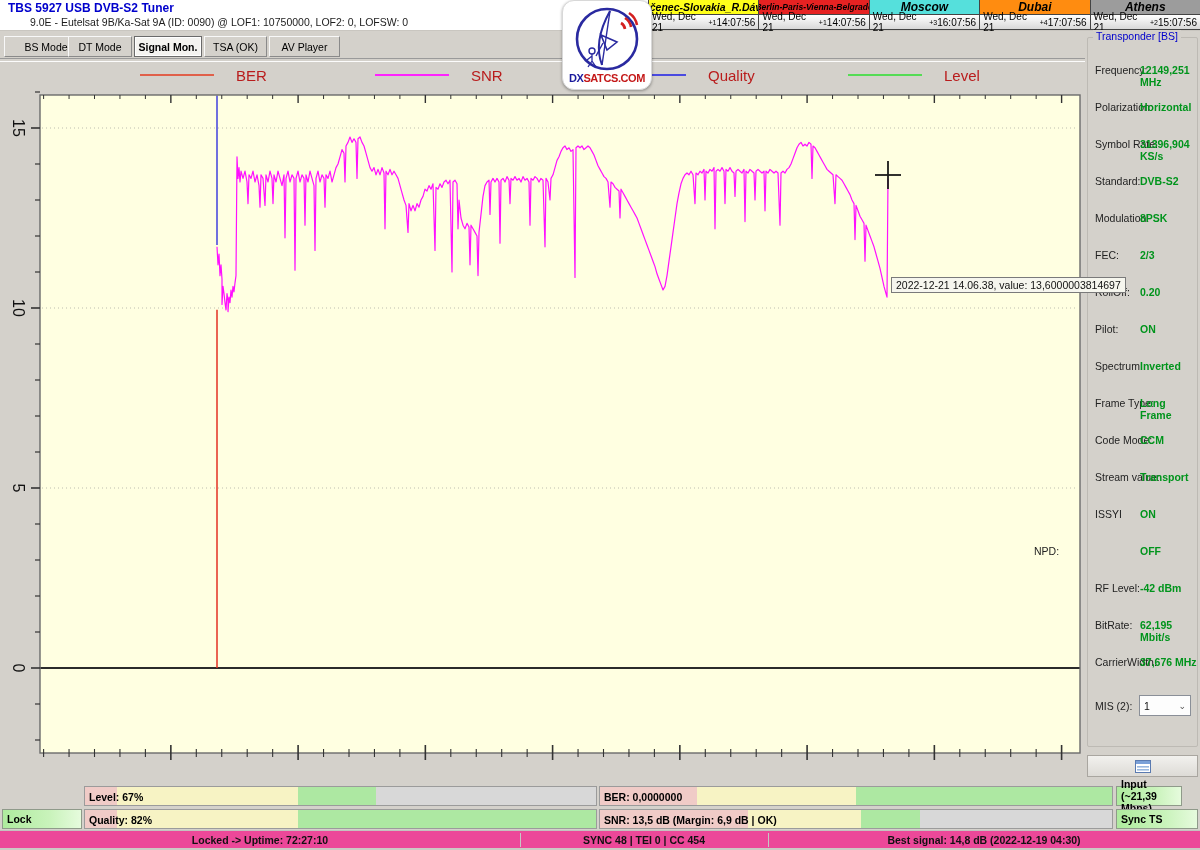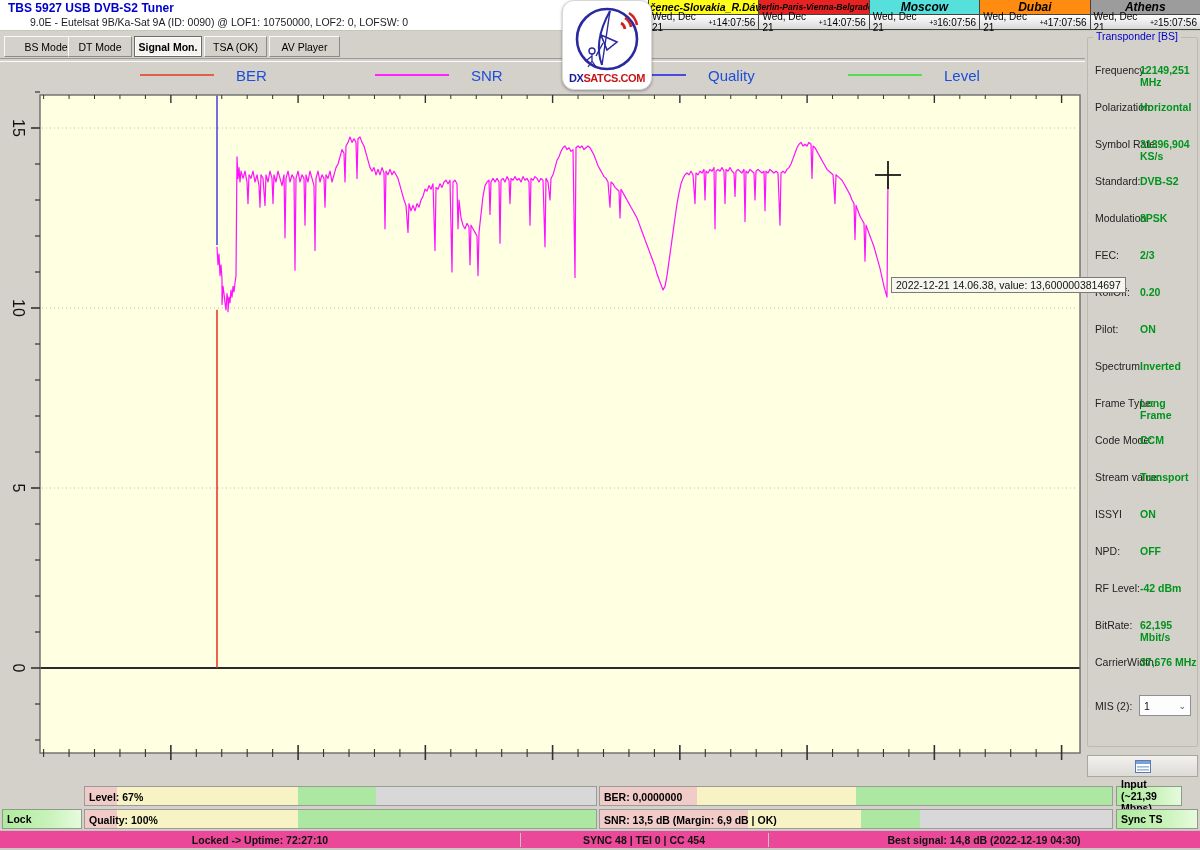--- a/index.html
+++ b/index.html
@@ -28,21 +28,21 @@
   .tab{position:absolute;top:0;height:21px;box-sizing:border-box;background:#d4d1cb;
     border:1px solid #8a8a8a;border-top-color:#f8f8f8;border-left-color:#f8f8f8;
     font-size:10.5px;display:flex;align-items:center;justify-content:center;color:#000;}
   .tab.active{background:#f4f3f0;font-weight:bold;border:1px solid #6a6a6a;box-shadow:inset 0 0 0 1px #fff;}
   .tabline{position:absolute;left:0;top:58px;width:1085px;height:2px;border-top:1px solid #9a9a9a;border-bottom:1px solid #fcfcfc;}
 
   
   .legend{position:absolute;left:0;top:64px;width:1085px;height:22px;}
   .legend .item{position:absolute;top:0;height:22px;display:flex;align-items:center;}
   .legend .sw{width:74px;height:0;border-top:2px solid #000;margin-right:22px;}
-  .legend .lb{font-size:15px;color:#1d4ed8;}
+  .legend .lb{font-size:15px;color:#b91c1c;}
 
   
   .chartwrap{position:absolute;left:0;top:90px;width:1085px;height:680px;}
   .tooltip{position:absolute;left:891px;top:187px;background:#f6f6ee;border:1px solid #7a7a7a;
     font-size:10.5px;color:#111;padding:1px 4px;white-space:nowrap;z-index:6;}
 
   
   .sidebar{position:absolute;left:1087px;top:37px;width:111px;height:710px;box-sizing:border-box;
     border:1px solid #bdbab4;border-radius:2px;}
   .sidebar-legend{position:absolute;left:1093px;top:30px;background:#d4d1cb;padding:0 3px;
@@ -316,21 +316,21 @@
         <div class="seg" style="left: 19%; width: 31%; background: rgb(247, 243, 196);"></div>
         <div class="seg" style="left: 50%; width: 50%; background: rgb(173, 232, 162);"></div>
         <span class="blabel">BER: 0,0000000</span>
       </div>
       <div class="badge" style="left: 1116px; top: 786px; width: 66px;">Input (~21,39 Mbps)</div>
       <div class="badge" style="left: 2px; top: 809px; width: 80px;">Lock</div>
       <div class="bar" style="left: 84px; top: 809px; width: 513px;">
         <div class="seg" style="left: 0%; width: 6.3%; background: rgb(240, 203, 199);"></div>
         <div class="seg" style="left: 6.3%; width: 35.3%; background: rgb(247, 243, 196);"></div>
         <div class="seg" style="left: 41.6%; width: 58.4%; background: rgb(173, 232, 162);"></div>
-        <span class="blabel">Quality: 100%</span>
+        <span class="blabel">Quality: 82%</span>
       </div>
       <div class="bar" style="left: 599px; top: 809px; width: 514px;">
         <div class="seg" style="left: 0%; width: 29%; background: rgb(240, 203, 199);"></div>
         <div class="seg" style="left: 29%; width: 22%; background: rgb(247, 243, 196);"></div>
         <div class="seg" style="left: 51%; width: 11.5%; background: rgb(173, 232, 162);"></div>
         <div class="seg" style="left: 62.5%; width: 37.5%; background: rgb(216, 216, 216);"></div>
         <span class="blabel">SNR: 13,5 dB (Margin: 6,9 dB | OK)</span>
       </div>
       <div class="badge" style="left: 1116px; top: 809px; width: 82px;">Sync TS</div>
     </div>
@@ -362,21 +362,21 @@
     <div class="f-label" style="left: 1095px; top: 360px;">Spectrum:</div>
     <div class="f-value" style="left: 1140px; top: 360px;">Inverted</div>
     <div class="f-label" style="left: 1095px; top: 397px;">Frame Type:</div>
     <div class="f-value" style="left: 1140px; top: 397px;">Long Frame</div>
     <div class="f-label" style="left: 1095px; top: 434px;">Code Mode:</div>
     <div class="f-value" style="left: 1140px; top: 434px;">CCM</div>
     <div class="f-label" style="left: 1095px; top: 471px;">Stream value:</div>
     <div class="f-value" style="left: 1140px; top: 471px;">Transport</div>
     <div class="f-label" style="left: 1095px; top: 508px;">ISSYI</div>
     <div class="f-value" style="left: 1140px; top: 508px;">ON</div>
-    <div class="f-label" style="left: 1095px; top: 545px;">NPD:</div>
+    <div class="f-label" style="left: 1034px; top: 545px;">NPD:</div>
     <div class="f-value" style="left: 1140px; top: 545px;">OFF</div>
     <div class="f-label" style="left: 1095px; top: 582px;">RF Level:</div>
     <div class="f-value" style="left: 1140px; top: 582px;">-42 dBm</div>
     <div class="f-label" style="left: 1095px; top: 619px;">BitRate:</div>
     <div class="f-value" style="left: 1140px; top: 619px;">62,195 Mbit/s</div>
     <div class="f-label" style="left: 1095px; top: 656px;">CarrierWidth:</div>
     <div class="f-value" style="left: 1140px; top: 656px;">37,676 MHz</div>
     <div class="f-label" style="left: 1095px; top: 700px;">MIS (2):</div>
     <div class="mis-select" style="left: 1139px; top: 695px;">
       <span>1</span>

